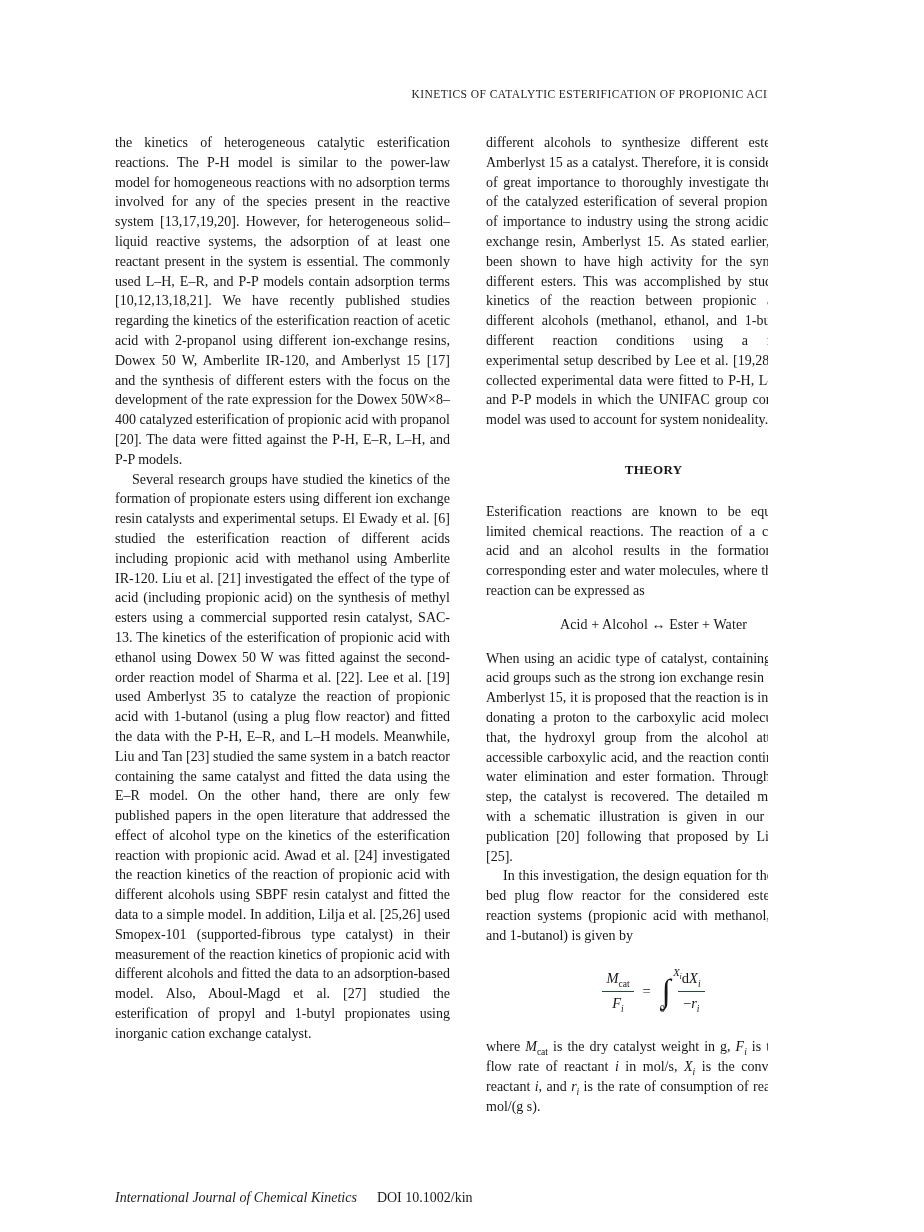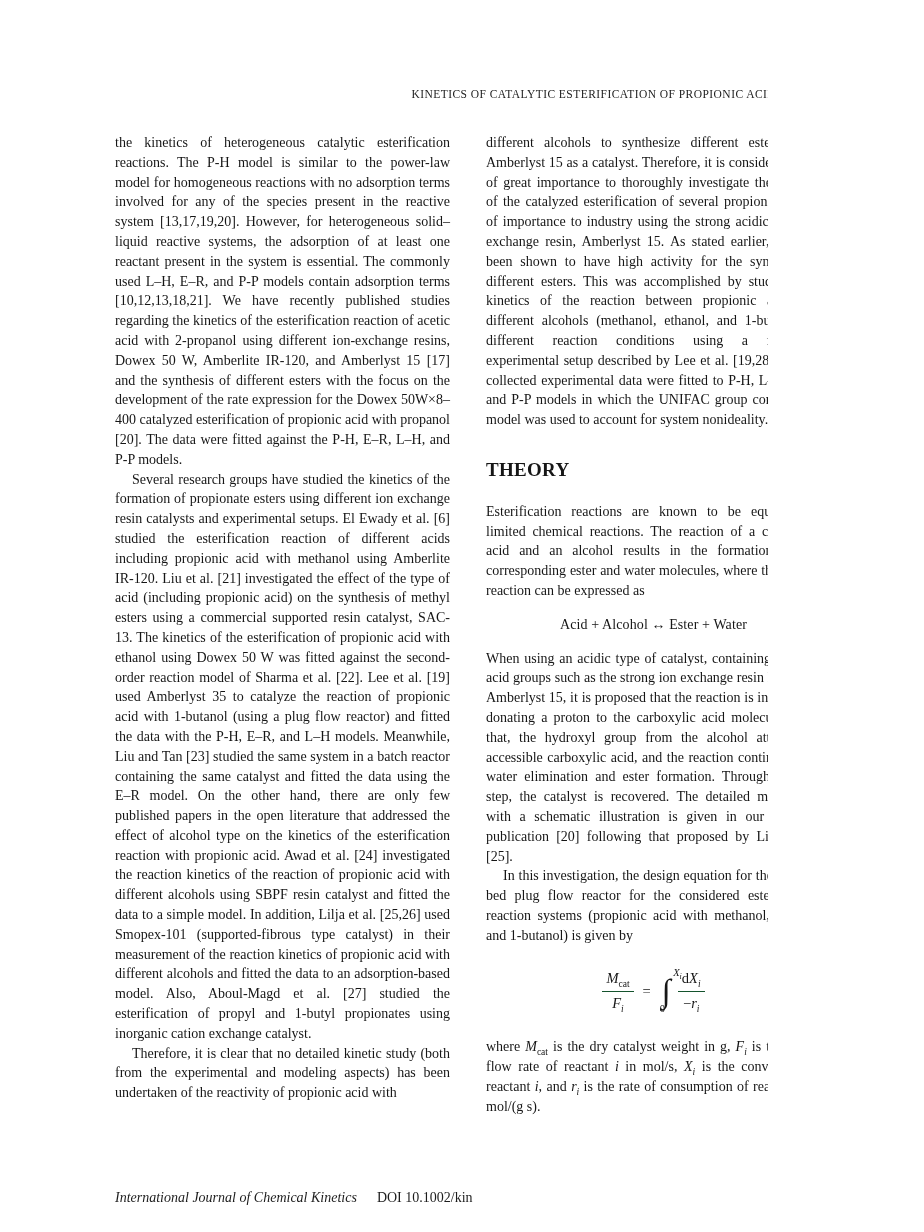--- a/index.html
+++ b/index.html
@@ -47,24 +47,24 @@
     line-height: 19.8px;
     text-align: justify;
     hyphens: auto;
     font-family: Liberation Serif, serif;
     -webkit-hyphens: auto;
   }
   .col p { margin: 0; }
   .col p.indent { text-indent: 17px; }
   .section-heading {
     font-weight: bold;
-    font-size: 19px;
+    font-size: 13px;
     letter-spacing: 0.3px;
     margin: 30px 0 22px 0;
-    text-align: left;
+    text-align: center;
   }
   
   .equation {
     position: relative;
     margin: 14px 12px;
     text-align: center;
   }
   .eq-label {
     position: absolute;
     right: 0;
@@ -149,21 +149,20 @@
 
   <div class="running-head">
     <span>KINETICS OF CATALYTIC ESTERIFICATION OF PROPIONIC ACID</span><span class="head-page">433</span>
   </div>
 
   <div class="columns">
 
     <section class="col">
       <p>the kinetics of heterogeneous catalytic esterification reactions. The P-H model is similar to the power-law model for homogeneous reactions with no adsorption terms involved for any of the species present in the reactive system [13,17,19,20]. However, for heterogeneous solid–liquid reactive systems, the adsorption of at least one reactant present in the system is essential. The commonly used L–H, E–R, and P-P models contain adsorption terms [10,12,13,18,21]. We have recently published studies regarding the kinetics of the esterification reaction of acetic acid with 2-propanol using different ion-exchange resins, Dowex 50 W, Amberlite IR-120, and Amberlyst 15 [17] and the synthesis of different esters with the focus on the development of the rate expression for the Dowex 50W×8–400 catalyzed esterification of propionic acid with propanol [20]. The data were fitted against the P-H, E–R, L–H, and P-P models.</p>
       <p class="indent">Several research groups have studied the kinetics of the formation of propionate esters using different ion exchange resin catalysts and experimental setups. El Ewady et al. [6] studied the esterification reaction of different acids including propionic acid with methanol using Amberlite IR-120. Liu et al. [21] investigated the effect of the type of acid (including propionic acid) on the synthesis of methyl esters using a commercial supported resin catalyst, SAC-13. The kinetics of the esterification of propionic acid with ethanol using Dowex 50 W was fitted against the second-order reaction model of Sharma et al. [22]. Lee et al. [19] used Amberlyst 35 to catalyze the reaction of propionic acid with 1-butanol (using a plug flow reactor) and fitted the data with the P-H, E–R, and L–H models. Meanwhile, Liu and Tan [23] studied the same system in a batch reactor containing the same catalyst and fitted the data using the E–R model. On the other hand, there are only few published papers in the open literature that addressed the effect of alcohol type on the kinetics of the esterification reaction with propionic acid. Awad et al. [24] investigated the reaction kinetics of the reaction of propionic acid with different alcohols using SBPF resin catalyst and fitted the data to a simple model. In addition, Lilja et al. [25,26] used Smopex-101 (supported-fibrous type catalyst) in their measurement of the reaction kinetics of propionic acid with different alcohols and fitted the data to an adsorption-based model. Also, Aboul-Magd et al. [27] studied the esterification of propyl and 1-butyl propionates using inorganic cation exchange catalyst.</p>
-      <p class="indent">Therefore, it is clear that no detailed kinetic study (both from the experimental and modeling aspects) has been undertaken of the reactivity of propionic acid with</p>
     </section>
 
     <section class="col">
       <p>different alcohols to synthesize different esters using Amberlyst 15 as a catalyst. Therefore, it is considered to be of great importance to thoroughly investigate the kinetics of the catalyzed esterification of several propionate esters of importance to industry using the strong acidic type ion exchange resin, Amberlyst 15. As stated earlier, this has been shown to have high activity for the synthesis of different esters. This was accomplished by studying the kinetics of the reaction between propionic acid and different alcohols (methanol, ethanol, and 1-butanol) at different reaction conditions using a flow-type experimental setup described by Lee et al. [19,28,29]. The collected experimental data were fitted to P-H, L–H, E–R, and P-P models in which the UNIFAC group contribution model was used to account for system nonideality.</p>
 
       <h2 class="section-heading">THEORY</h2>
 
       <p>Esterification reactions are known to be equilibrium-limited chemical reactions. The reaction of a carboxylic acid and an alcohol results in the formation of the corresponding ester and water molecules, where the overall reaction can be expressed as</p>
 
       <div class="equation eq1">

